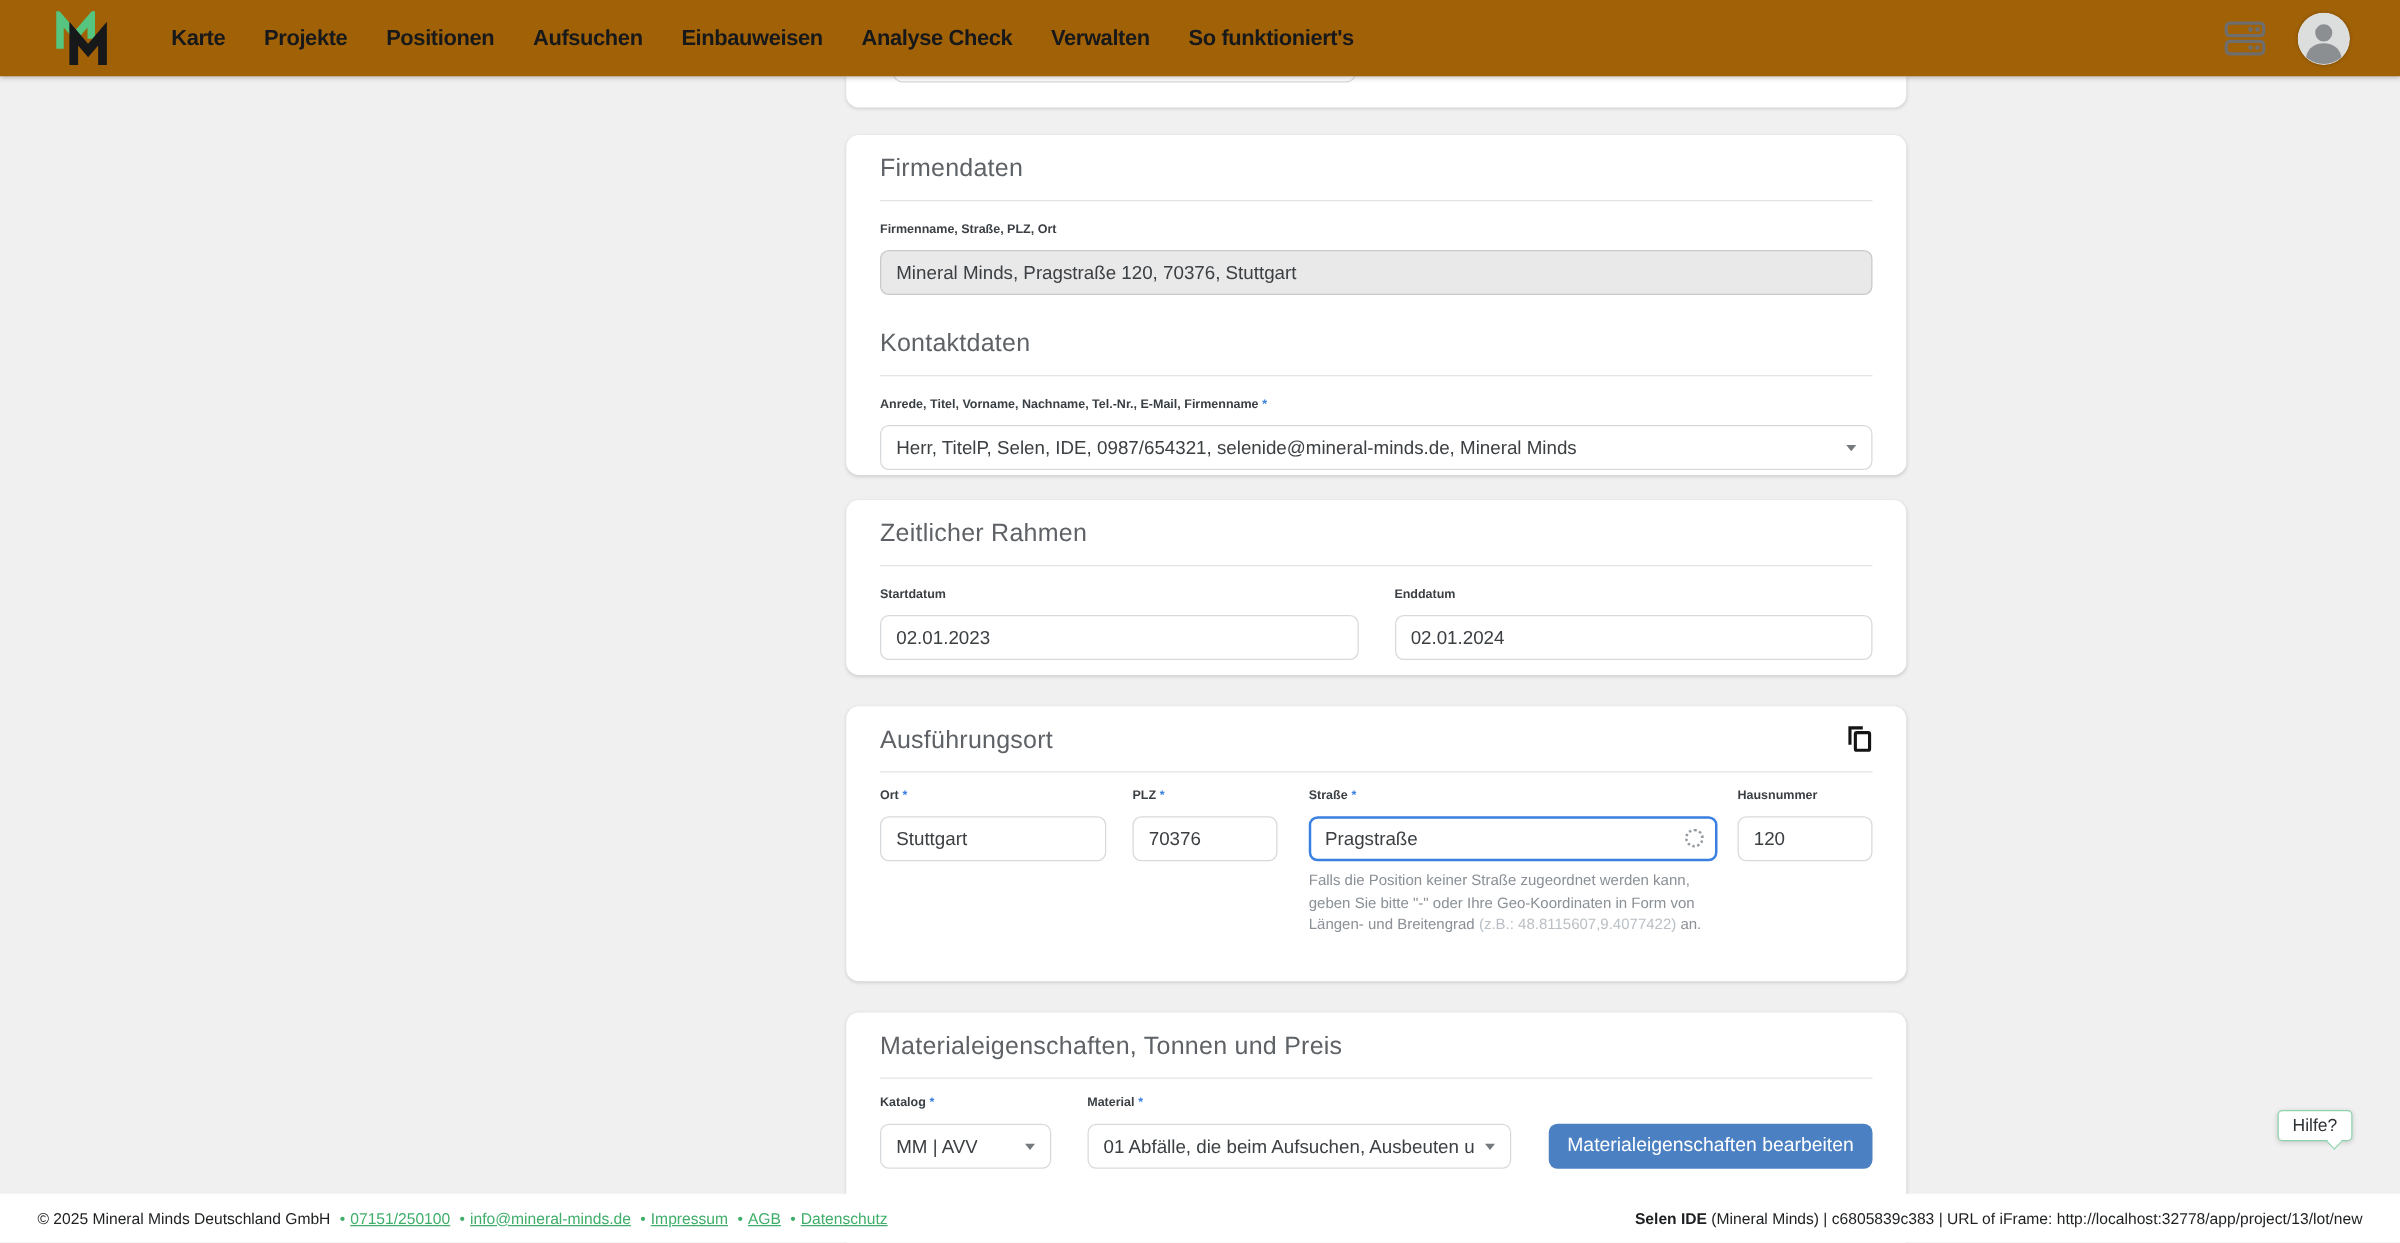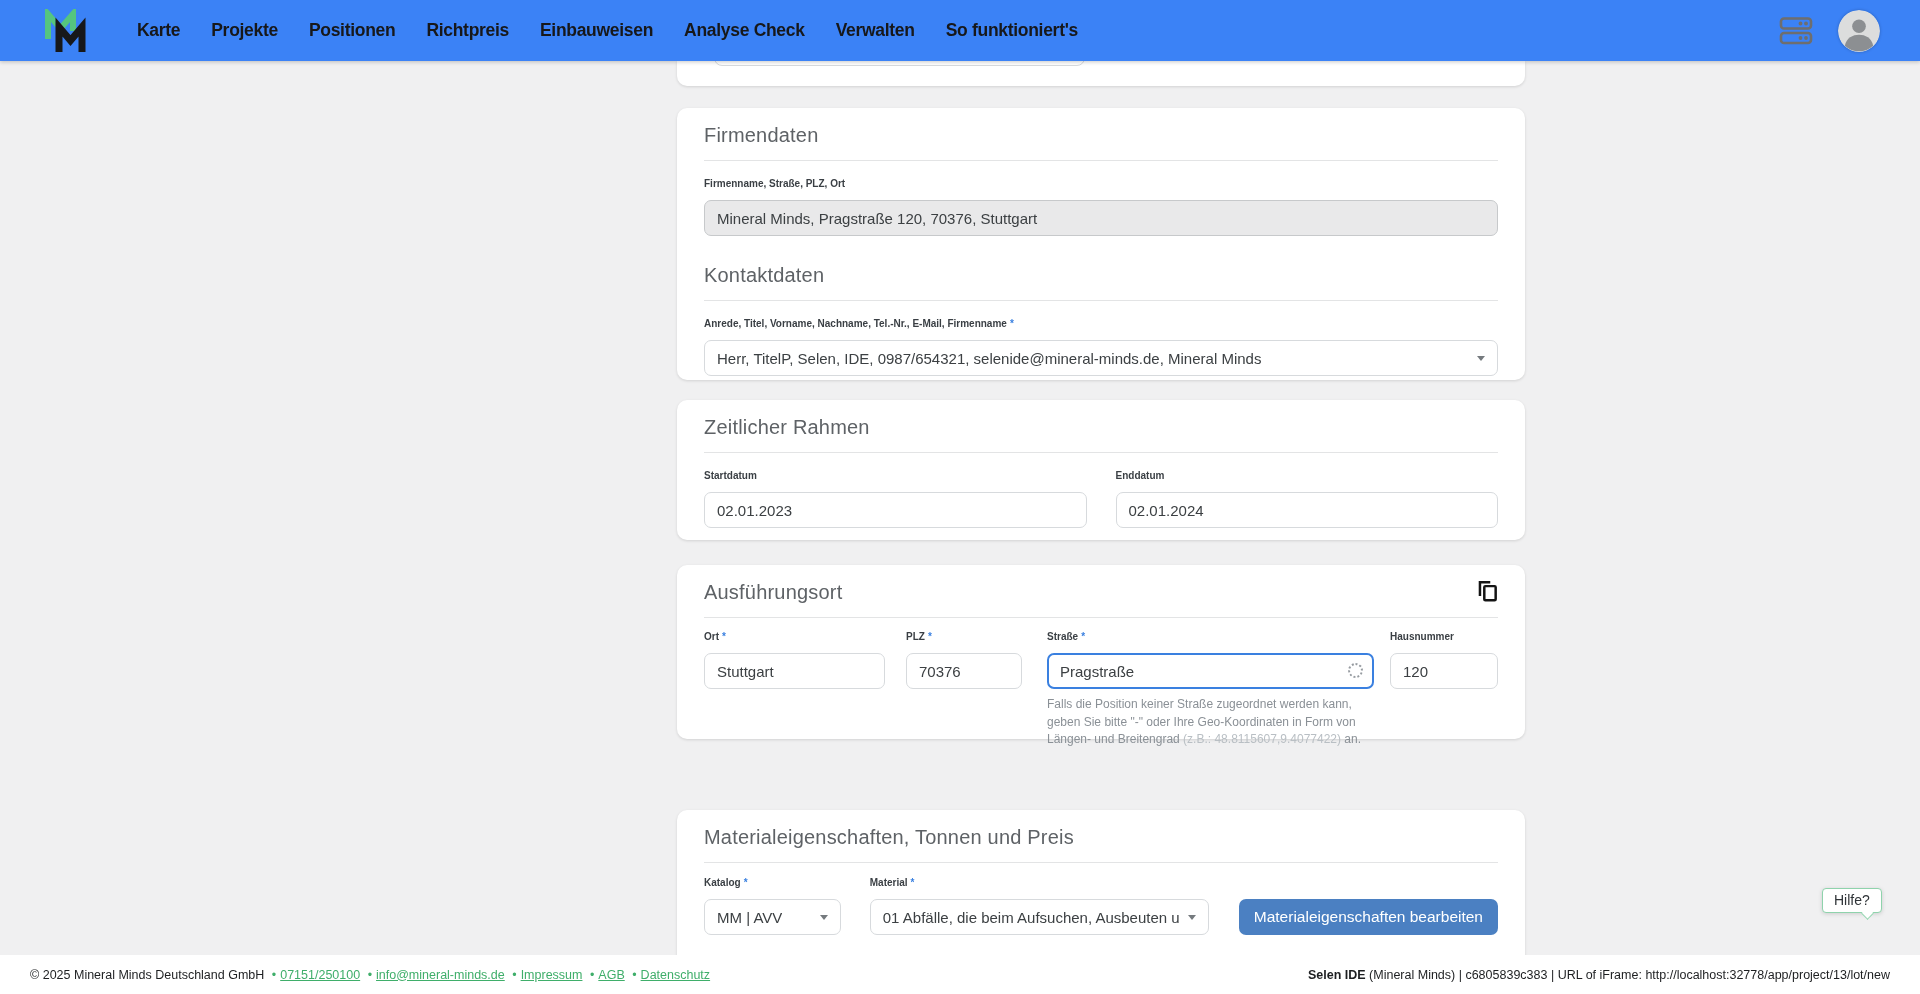--- a/index.html
+++ b/index.html
@@ -5,41 +5,41 @@
   * { box-sizing: border-box; }
   html,body { margin:0; padding:0; }
   body {
     width:1920px; height:994px; position:relative; overflow:hidden;
     background:#f0f0f1; font-family:"Liberation Sans", sans-serif; color:#3c4043;
   }
 
   
   .topbar {
     position:absolute; top:0; left:0; width:1920px; height:61px;
-    background:#3b82f6; box-shadow:0 1px 4px rgba(0,0,0,.22); z-index:20;
+    background:#a16207; box-shadow:0 1px 4px rgba(0,0,0,.22); z-index:20;
   }
   .logo { position:absolute; left:44px; top:9px; width:42px; height:44px; cursor:pointer; }
   .topnav {
     position:absolute; left:137px; top:0; height:61px; display:flex; align-items:center; gap:31px;
   }
   .topnav span {
     font-size:17.5px; font-weight:bold; letter-spacing:-0.3px; color:#17181a; cursor:pointer; white-space:nowrap;
   }
   .topbar-right { position:absolute; right:40px; top:0; height:61px; display:flex; align-items:center; gap:25px; }
   .avatar-wrap { width:42px; height:42px; border-radius:50%; overflow:hidden; cursor:pointer; box-shadow:0 0 3px rgba(0,0,0,.25); }
 
   
   .card {
     position:absolute; left:677px; width:848px; background:#fff; border-radius:10px;
     box-shadow:0 1px 3px rgba(0,0,0,.13); padding:16px 27px;
   }
   #card-partial   { top:61px;  height:25px; padding:0; border-radius:0 0 10px 10px; }
   #card-firmen    { top:108px; height:272px; }
   #card-zeit      { top:400px; height:140px; }
-  #card-ort       { top:565px; height:174px; }
+  #card-ort       { top:565px; height:220px; }
   #card-material  { top:810px; height:200px; }
 
   .partial-input {
     position:absolute; left:37px; top:-31px; width:371px; height:36px;
     border:1px solid #d7dadd; border-radius:8px; background:#fff; width:371px;
     font-size:15px; color:#3c4043; padding:0 12px; font-family:inherit;
   }
 
   h2.card-title { margin:0; font-size:20px; line-height:23px; font-weight:400; color:#5e6266; letter-spacing:.2px; }
   .divider { border:0; border-top:1px solid #e3e4e5; margin:13px 0 0 0; }
@@ -117,21 +117,21 @@
 
 <header class="topbar">
   <svg class="logo" viewBox="0 0 42 44">
     <path d="M4 30 V5 L16.5 19.5 L29 5 V22" fill="none" stroke="#55c57f" stroke-width="6"></path>
     <path d="M15 43 V18 L26.5 31.5 L38 18 V43" fill="none" stroke="#17181a" stroke-width="7"></path>
   </svg>
   <nav class="topnav">
     <span>Karte</span>
     <span>Projekte</span>
     <span>Positionen</span>
-    <span>Richtpreis</span>
+    <span>Aufsuchen</span>
     <span>Einbauweisen</span>
     <span>Analyse Check</span>
     <span>Verwalten</span>
     <span>So funktioniert's</span>
   </nav>
   <div class="topbar-right">
     <svg width="34" height="30" viewBox="0 0 34 30" style="cursor:pointer">
       <rect x="2" y="2.5" width="30" height="10" rx="3" fill="none" stroke="#6e6e6e" stroke-width="2.6"></rect>
       <circle cx="21.5" cy="7.5" r="1.9" fill="#6e6e6e"></circle>
         <circle cx="27" cy="7.5" r="1.9" fill="#6e6e6e"></circle>

